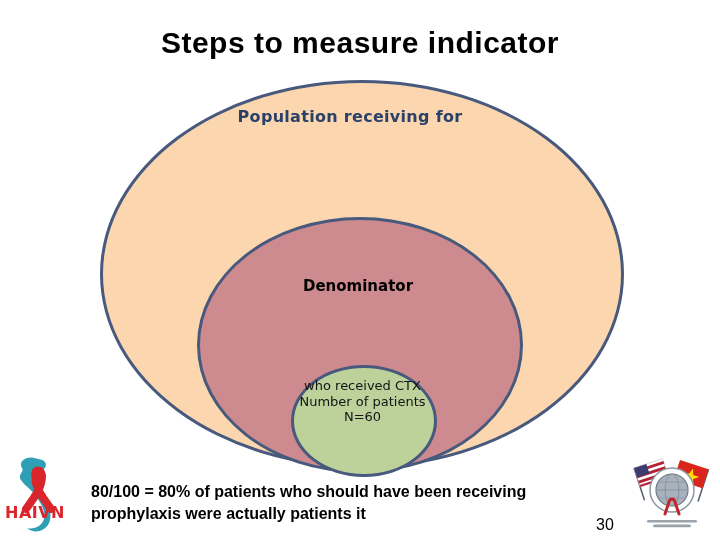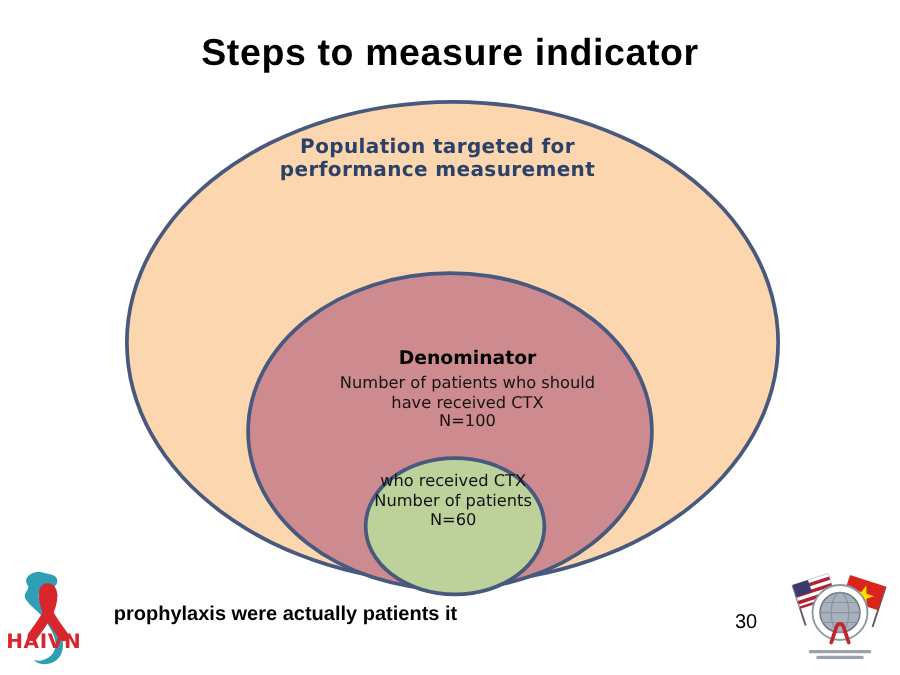--- a/index.html
+++ b/index.html
@@ -9,68 +9,63 @@
          font:bold 30px/34px "Liberation Sans",sans-serif;color:#000;letter-spacing:0.5px;}
   .ellipse{position:absolute;border-radius:50%;border:3px solid var(--stroke,#47597D);box-sizing:border-box;}
   .ellipse.outer{left:100px;top:80px;width:524px;height:388px;background:var(--peach,#FBD6AE);z-index:1;}
   .ellipse.mid{left:197px;top:217px;width:326px;height:256px;background:var(--pink,#CE8B8F);z-index:2;}
   .ellipse.inner{left:291px;top:365px;width:146px;height:112px;background:var(--green,#BDD19B);z-index:3;}
   .txt{position:absolute;z-index:4;text-align:center;}
   .line{display:block;}
   .pop{left:170px;top:107px;width:360px;}
   .pop-head{font:bold 16px/19px "DejaVu Sans",sans-serif;color:var(--heading-navy,#2B4168);letter-spacing:0.3px;}
   .pop-body{font:13px/16px "DejaVu Sans",sans-serif;color:var(--subtext-navy,#3E5577);margin-top:6px;}
-  .den{left:224px;top:277px;width:300px;}
+  .den{left:208px;top:277px;width:300px;}
   .num{left:270px;top:374px;width:185px;}
   .blk-head{font:bold 15px/18px "DejaVu Sans",sans-serif;color:#000;}
   .blk-body{font:13px/15.5px "DejaVu Sans",sans-serif;color:#141414;margin-top:4px;}
   .footer{position:absolute;left:91px;top:481px;width:505px;z-index:5;
           font:bold 16px/22px "Liberation Sans",sans-serif;color:#000;}
-  .pagenum{position:absolute;left:588px;top:489px;width:34px;z-index:5;
+  .pagenum{position:absolute;left:588px;top:516px;width:34px;text-align:center;z-index:5;
            font:16px "Liberation Sans",sans-serif;color:#000;}
   .logo{position:absolute;z-index:5;}
   .logo.haivn{left:4px;top:456px;}
   .logo.seal{left:628px;top:456px;}
 </style>
 </head>
 <body>
 
 <div class="slide">
 
   <h1 class="title">Steps to measure indicator</h1>
 
   <div class="ellipse outer"></div>
   <div class="ellipse mid"></div>
   <div class="ellipse inner"></div>
 
   <div class="txt pop">
     <div class="pop-head">
-      <span class="line">Population targeted for</span>
-      <span class="line">performance measurement</span>
+      <span class="line">Population receiving for</span>
     </div>
   </div>
 
   <div class="txt den">
     <div class="blk-head">Denominator</div>
-    <div class="blk-body">
-      <span class="line">Number of patients who should</span>
-      <span class="line">have received CTX</span>
-      <span class="line">N=100</span>
-    </div>
   </div>
 
   <div class="txt num">
     <div class="blk-body">
       <span class="line">who received CTX</span>
       <span class="line">Number of patients</span>
       <span class="line">N=60</span>
     </div>
   </div>
 
   <div class="footer">
+    <span class="line">80/100 = 80% of patients who should have been receiving</span>
     <span class="line">prophylaxis were actually patients it</span>
   </div>
 
   <div class="pagenum">30</div>
 
   <svg class="logo haivn" width="82" height="80" viewBox="0 0 82 80">
     <path d="M30,2 C22,0 14,6 18,12 C21,16 13,18 17,24 C20,29 27,33 32,40 C37,48 42,55 40,63 C38,70 30,74 23,72 C29,78 41,76 45,67 C49,58 44,48 38,40 C33,33 28,28 27,22 C26,17 31,13 36,14 C41,15 44,8 40,5 C37,3 33,3 30,2 Z" fill="var(--haivn-teal,#2E9FB4)"></path>
     <path d="M31,20 C29,12 39,12 38,20" fill="none" stroke="var(--haivn-red,#D9262C)" stroke-width="7" stroke-linecap="round"></path>
     <path d="M38,20 C38,32 30,42 22,53" fill="none" stroke="var(--haivn-red,#D9262C)" stroke-width="8" stroke-linecap="round"></path>
     <path d="M31,20 C31,32 39,42 47,53" fill="none" stroke="var(--haivn-red,#D9262C)" stroke-width="8" stroke-linecap="round"></path>

